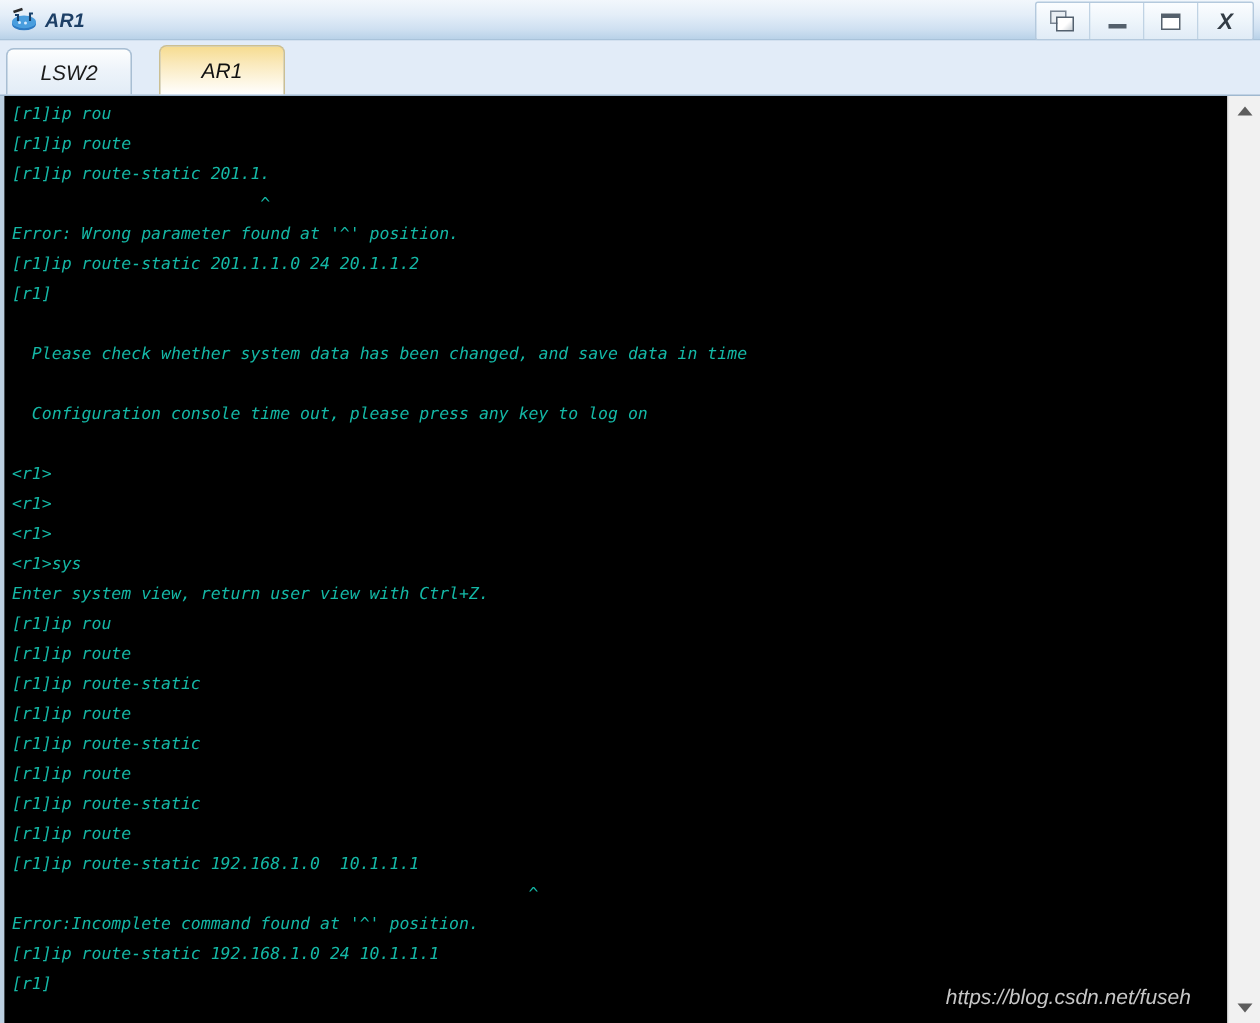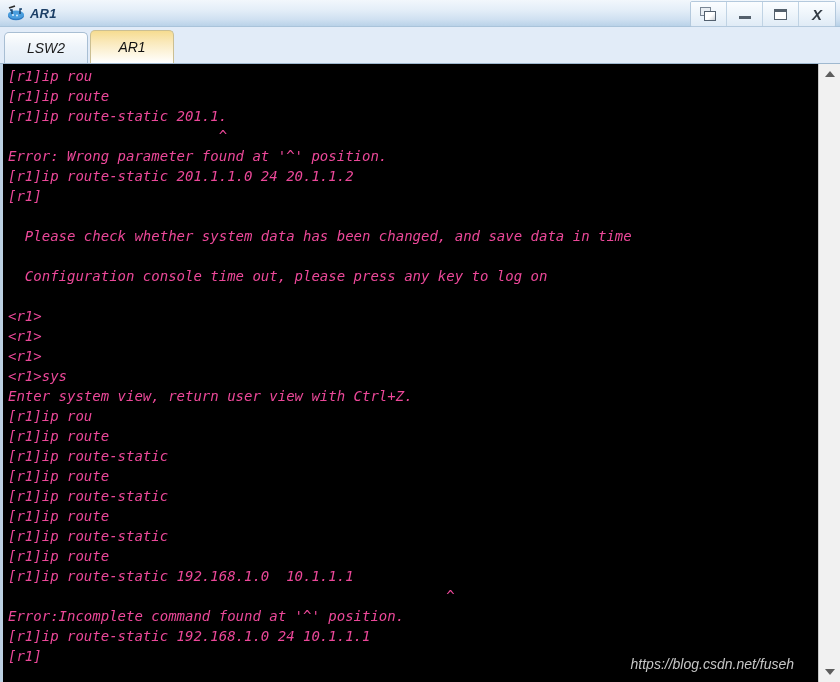--- a/index.html
+++ b/index.html
@@ -121,21 +121,21 @@
     background: #e2ecf8;
     border-bottom: 1px solid #9fb8cf;
     box-sizing: border-box;
     display: flex;
     align-items: flex-end;
     padding-left: 4px;
   }
   .tab {
     height: 31px;
     min-width: 84px;
-    margin-right: 2px;
+    margin-right: 18px;
     padding: 12px 14px;
     display: flex;
     align-items: center;
     justify-content: center;
     font-size: 14px;
     color: #1a1a1a;
     border: 1px solid #a8bed3;
     border-bottom: none;
     border-radius: 5px 5px 0 0;
     background: linear-gradient(to bottom, #fdfefe 0%, #eef4fa 45%, #e2ecf6 100%);
@@ -166,23 +166,23 @@
     left: 0; top: 0;
     right: 22px; bottom: 0;
     background: #000000;
     overflow: hidden;
   }
   .console-lines {
     position: absolute;
     left: 5px;
     top: 2px;
     font-family: "DejaVu Sans Mono", "Liberation Mono", monospace;
-    font-size: 14px;
+    font-size: 11px;
     line-height: 20px;
-    color: #ec4899;
+    color: #14b8a6;
     white-space: pre;
     letter-spacing: 0px;
   }
   .console-lines .ln {
     height: 20px;
     white-space: pre;
   }
 
   
   .watermark {

